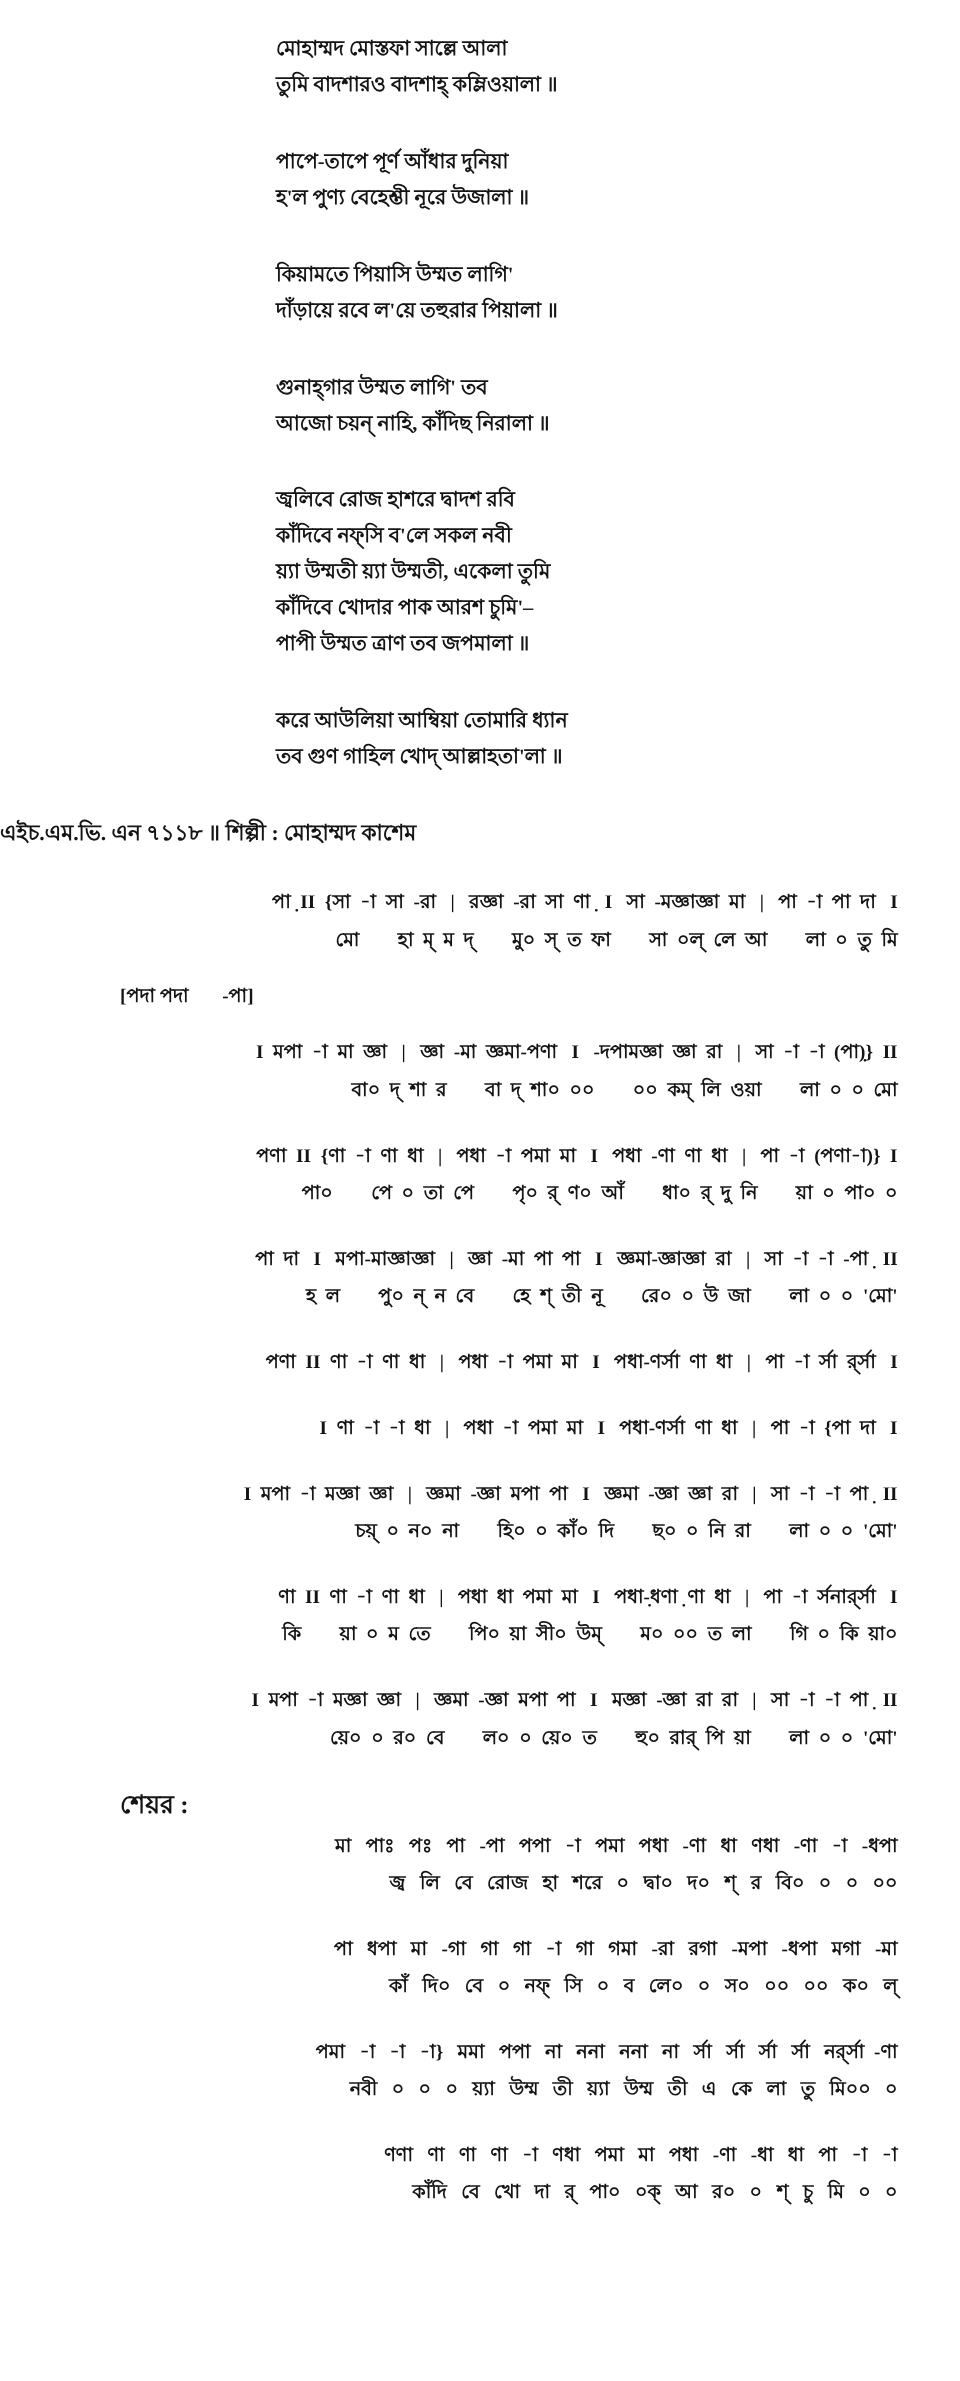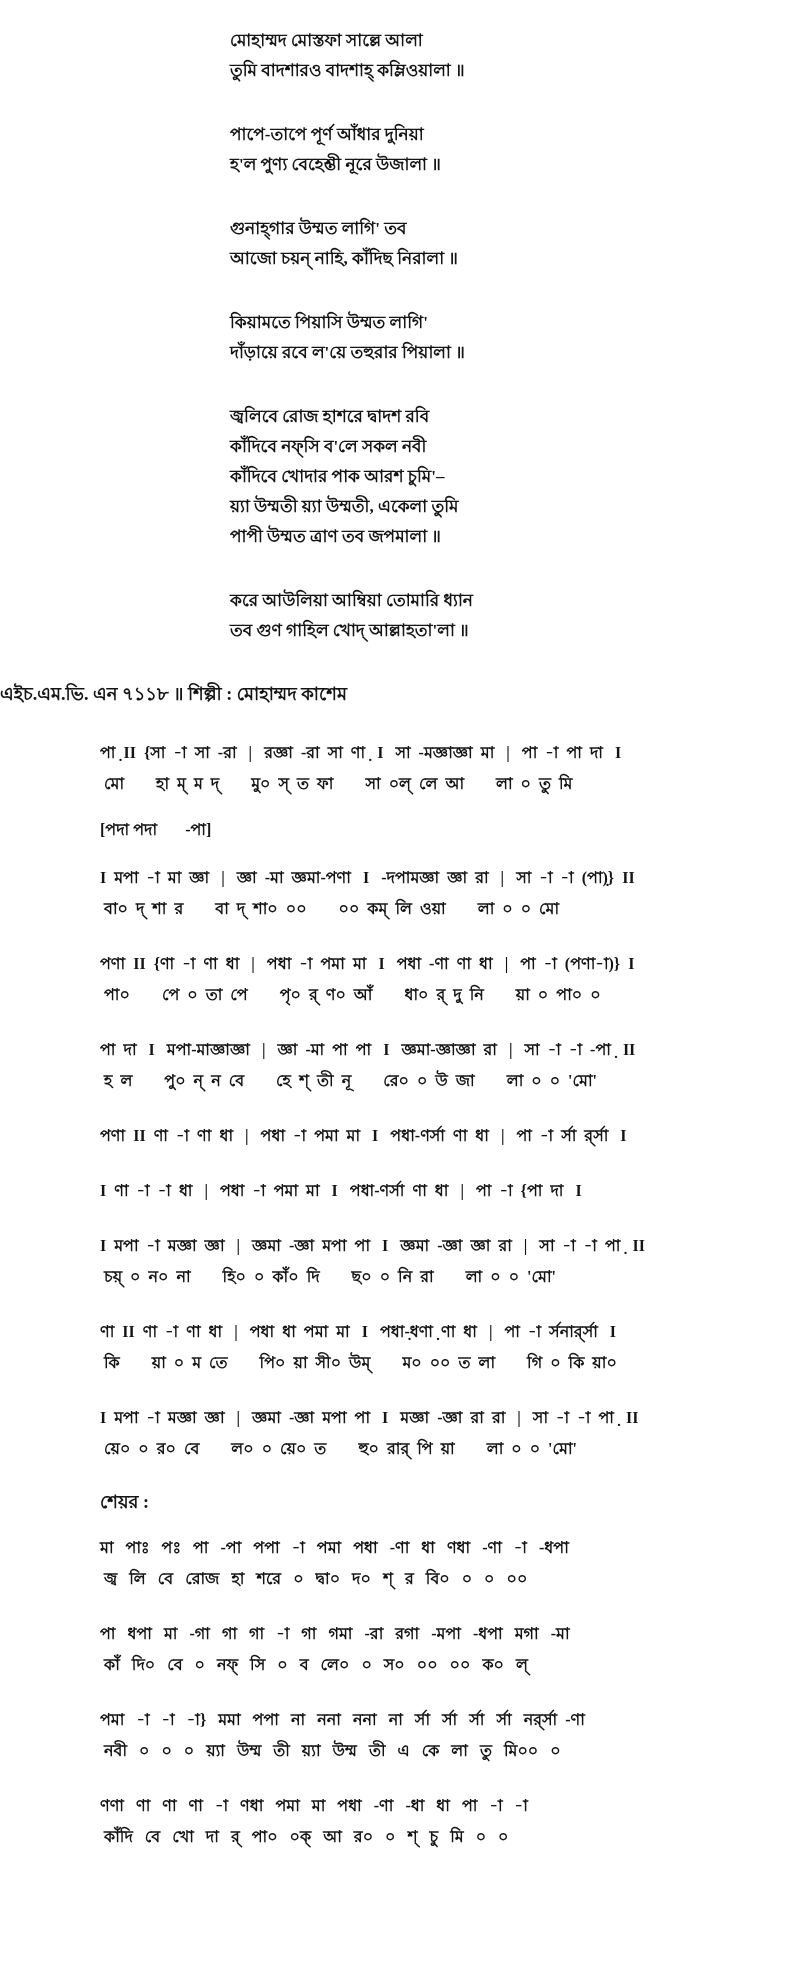--- a/index.html
+++ b/index.html
@@ -39,65 +39,65 @@
     font-size: 18px;
     font-weight: 700;
     margin: 6px 0 26px 0;
   }
   
   .notation {
     padding-left: 100px;
     padding-right: 52px;
     font-size: 16px;
   }
-  .nrow { margin-bottom: 24px; }
+  .nrow { margin-bottom: 24px; text-align: right; }
   .s-line, .l-line {
     white-space: pre-wrap;
     line-height: 31px;
     font-weight: 600;
   }
   .l-line { padding-left: 4px; }
   .bracket-line {
     white-space: pre-wrap;
     font-weight: 600;
     margin: -6px 0 18px 0;
   }
   .sher-label {
     font-weight: 700;
-    font-size: 18px;
-    margin: 6px 0 13px 0;
+    font-size: 21px;
+    margin: 6px 0 0 0;
   }
 </style>
 </head>
 <body>
 
 <div class="page">
 
   <div class="lyrics">
     <div class="stanza">
       <div class="lyric-line">মোহাম্মদ মোস্তফা সাল্লে আলা</div>
       <div class="lyric-line">তুমি বাদশারও বাদশাহ্ কম্লিওয়ালা ॥</div>
     </div>
     <div class="stanza">
       <div class="lyric-line">পাপে-তাপে পূর্ণ আঁধার দুনিয়া</div>
       <div class="lyric-line">হ'ল পুণ্য বেহেশ্তী নূরে উজালা ॥</div>
     </div>
     <div class="stanza">
+      <div class="lyric-line">কিয়ামতে পিয়াসি উম্মত লাগি'</div>
+      <div class="lyric-line">দাঁড়ায়ে রবে ল'য়ে তহুরার পিয়ালা ॥</div>
+    </div>
+    <div class="stanza">
       <div class="lyric-line">গুনাহ্‌গার উম্মত লাগি' তব</div>
       <div class="lyric-line">আজো চয়ন্ নাহি, কাঁদিছ নিরালা ॥</div>
     </div>
     <div class="stanza">
-      <div class="lyric-line">কিয়ামতে পিয়াসি উম্মত লাগি'</div>
-      <div class="lyric-line">দাঁড়ায়ে রবে ল'য়ে তহুরার পিয়ালা ॥</div>
-    </div>
-    <div class="stanza">
       <div class="lyric-line">জ্বলিবে রোজ হাশরে দ্বাদশ রবি</div>
       <div class="lyric-line">কাঁদিবে নফ্‌সি ব'লে সকল নবী</div>
+      <div class="lyric-line">য়্যা উম্মতী য়্যা উম্মতী, একেলা তুমি</div>
       <div class="lyric-line">কাঁদিবে খোদার পাক আরশ চুমি'–</div>
-      <div class="lyric-line">য়্যা উম্মতী য়্যা উম্মতী, একেলা তুমি</div>
       <div class="lyric-line">পাপী উম্মত ত্রাণ তব জপমালা ॥</div>
     </div>
     <div class="stanza">
       <div class="lyric-line">করে আউলিয়া আম্বিয়া তোমারি ধ্যান</div>
       <div class="lyric-line">তব গুণ গাহিল খোদ্ আল্লাহতা'লা ॥</div>
     </div>
   </div>
 
   <div class="credit">এইচ.এম.ভি. এন ৭১১৮  ॥ শিল্পী : মোহাম্মদ কাশেম</div>
 

